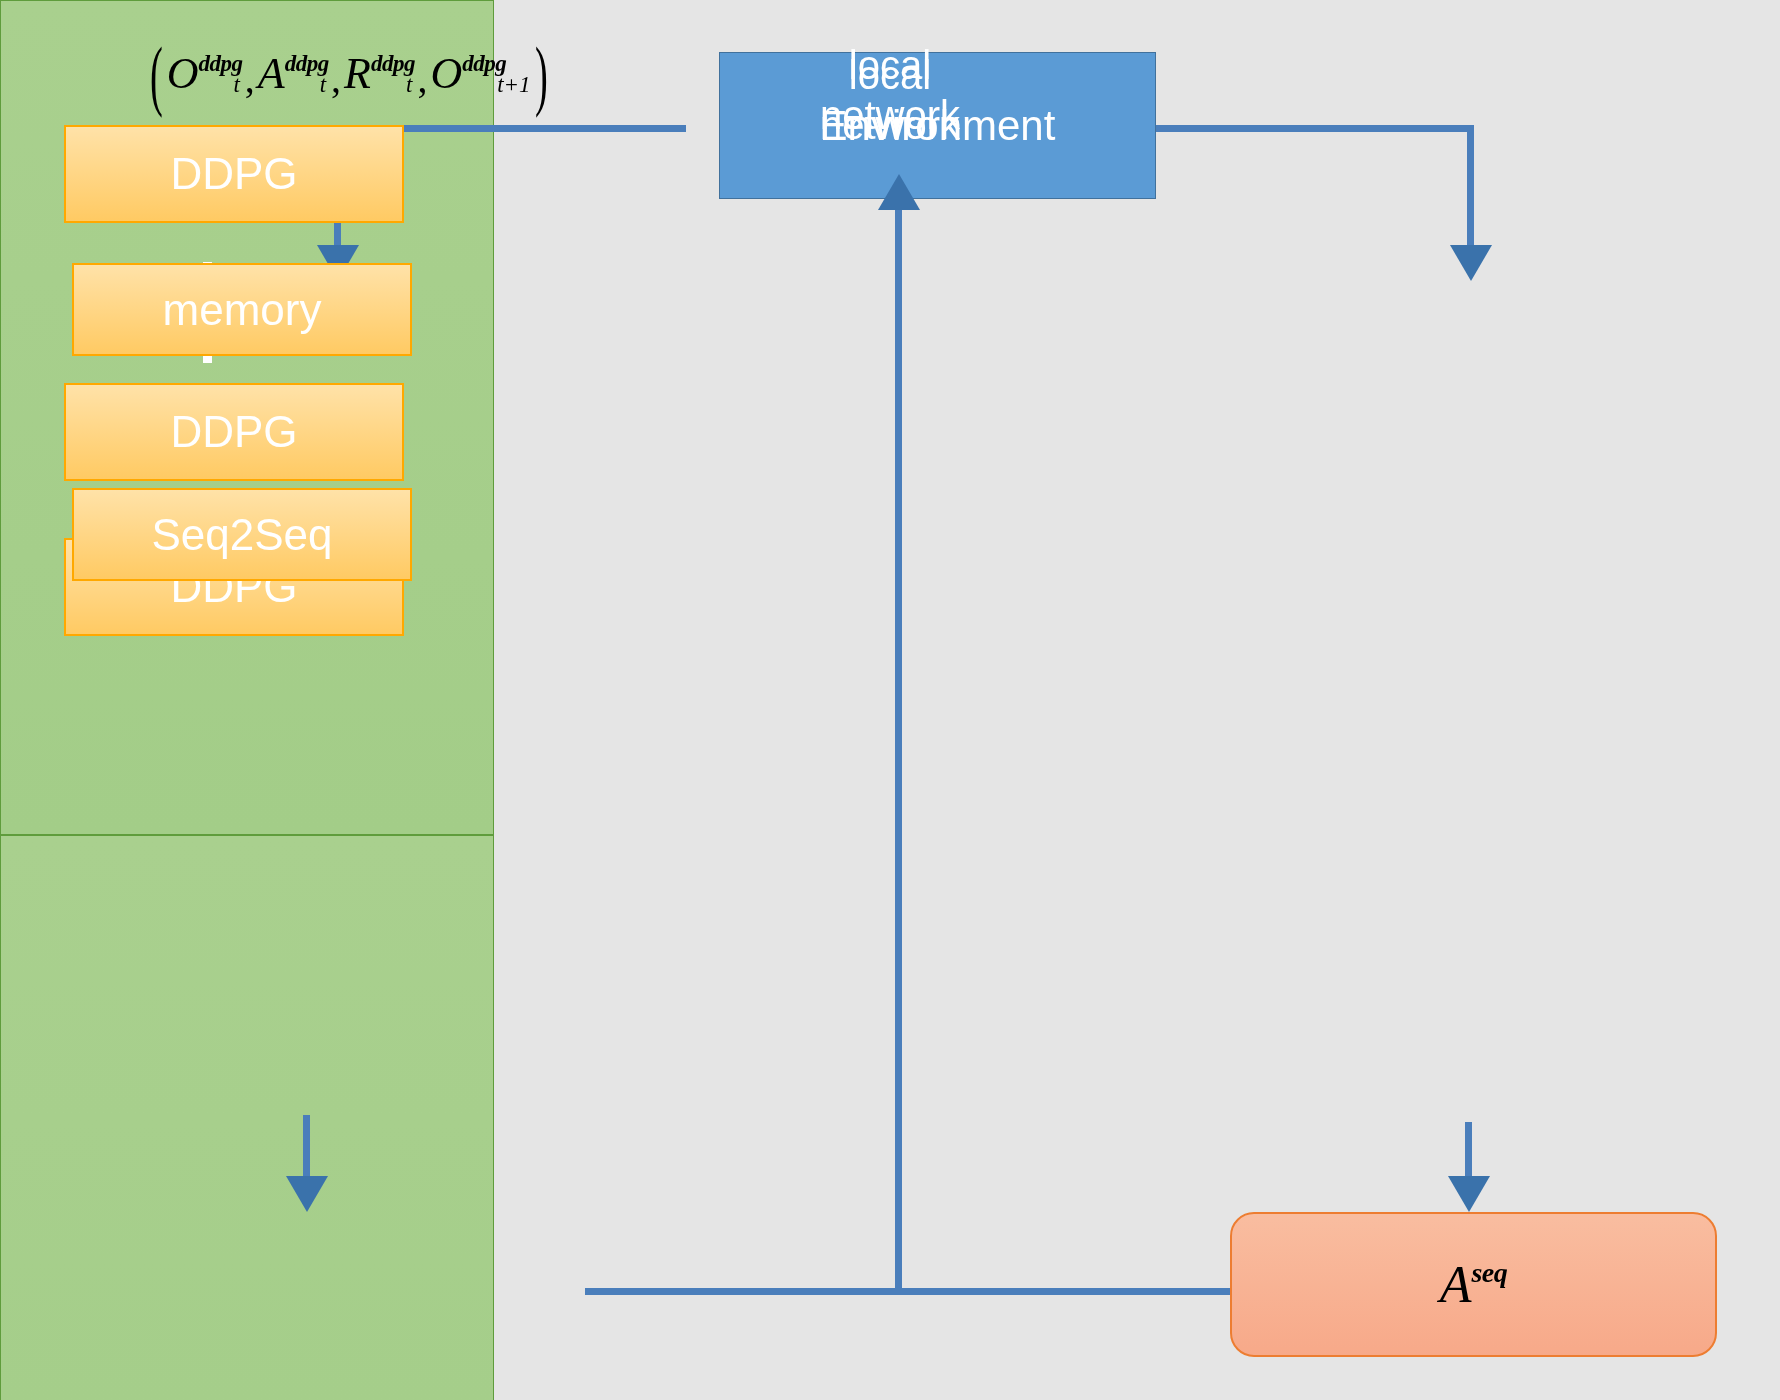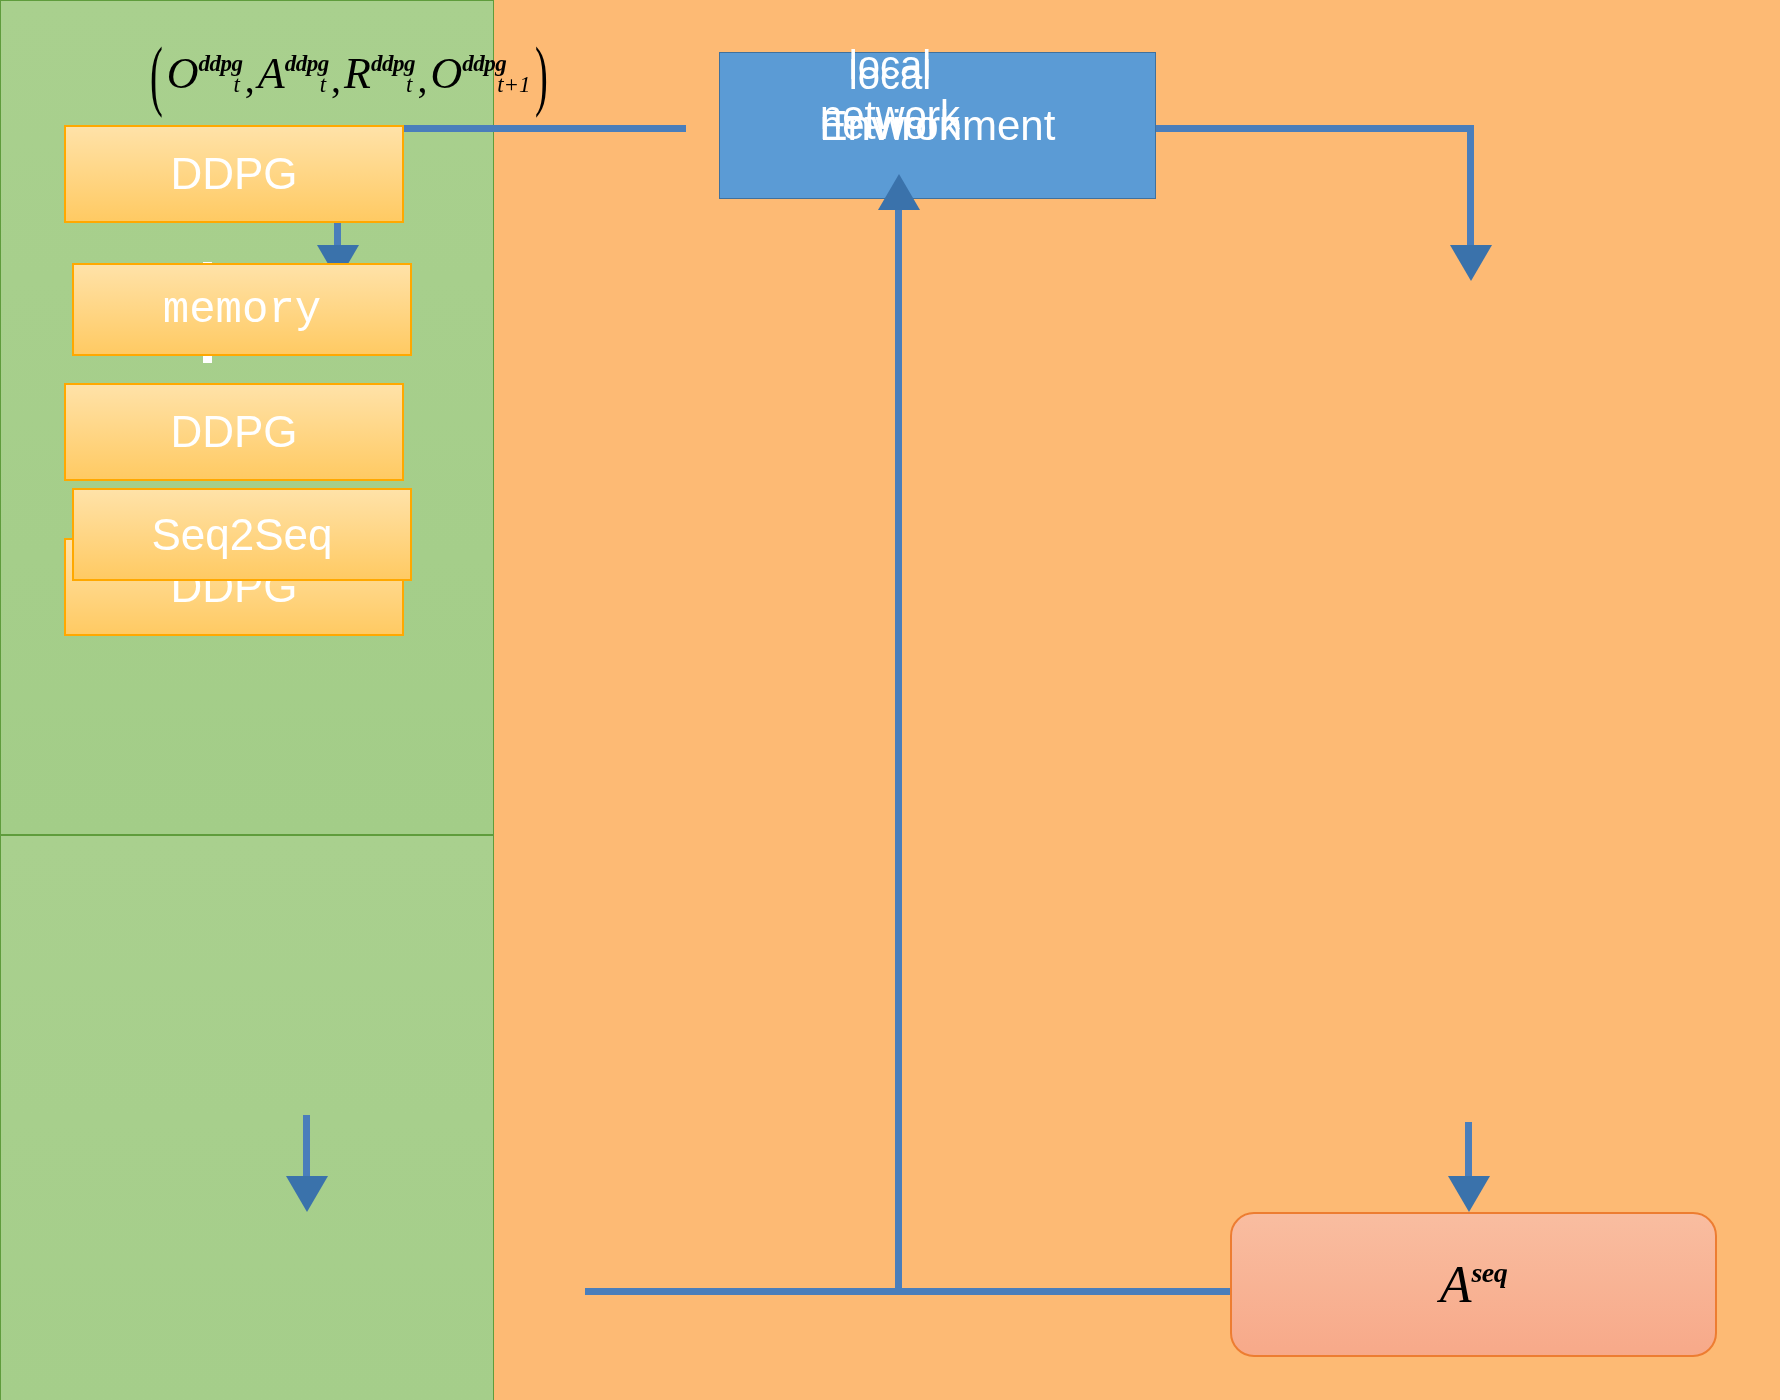--- a/index.html
+++ b/index.html
@@ -7,21 +7,21 @@
     padding: 0;
     background: #ffffff;
   }
   body {
     font-family: "Liberation Sans", sans-serif;
   }
   #canvas {
     position: relative;
     width: 1780px;
     height: 1400px;
-    background: #fdba74;
+    background: #e5e5e5;
     overflow: hidden;
   }
 
   
   .formula {
     position: absolute;
     font-family: "Liberation Serif", serif;
     font-style: italic;
     color: #000000;
     white-space: nowrap;
@@ -211,21 +211,21 @@
 
   <div class="vline" style="left:303px; top:1115px; height:73px;"></div>
   <div class="arrow-down" style="left:286px; top:1176px;"></div>
 
   <div class="panel" style="left:1223px; top:272px; width:492px; height:850px;">
     <div class="panel-title" style="top:50px;">
       <div>local</div>
       <div>network</div>
     </div>
 
-    <div class="inner-box" style="left:72px; top:263px; width:340px; height:93px;font-family:Liberation Mono, monospace;">
+    <div class="inner-box" style="left:72px; top:263px; width:340px; height:93px;">
       <span>memory</span>
     </div>
 
     <div class="inner-box" style="left:72px; top:488px; width:340px; height:93px;">
       <span>Seq2Seq</span>
     </div>
   </div>
 
   <div class="vline" style="left:1465px; top:1122px; height:66px;"></div>
   <div class="arrow-down" style="left:1448px; top:1176px;"></div>

